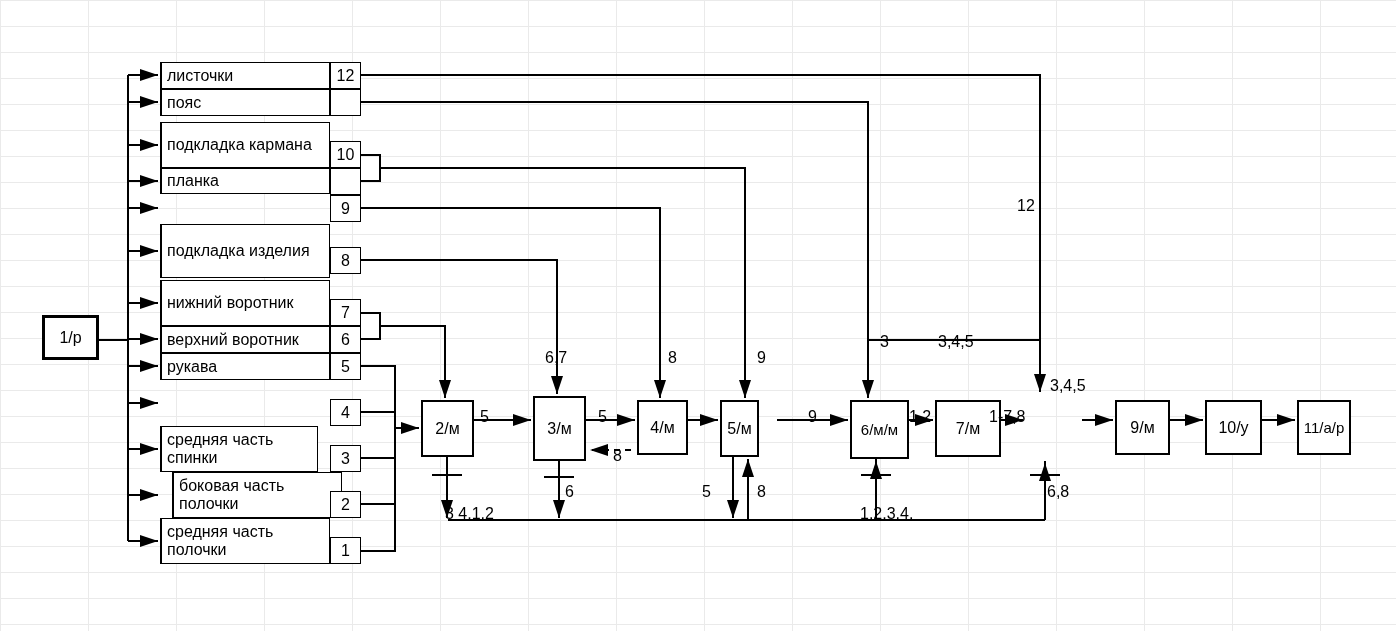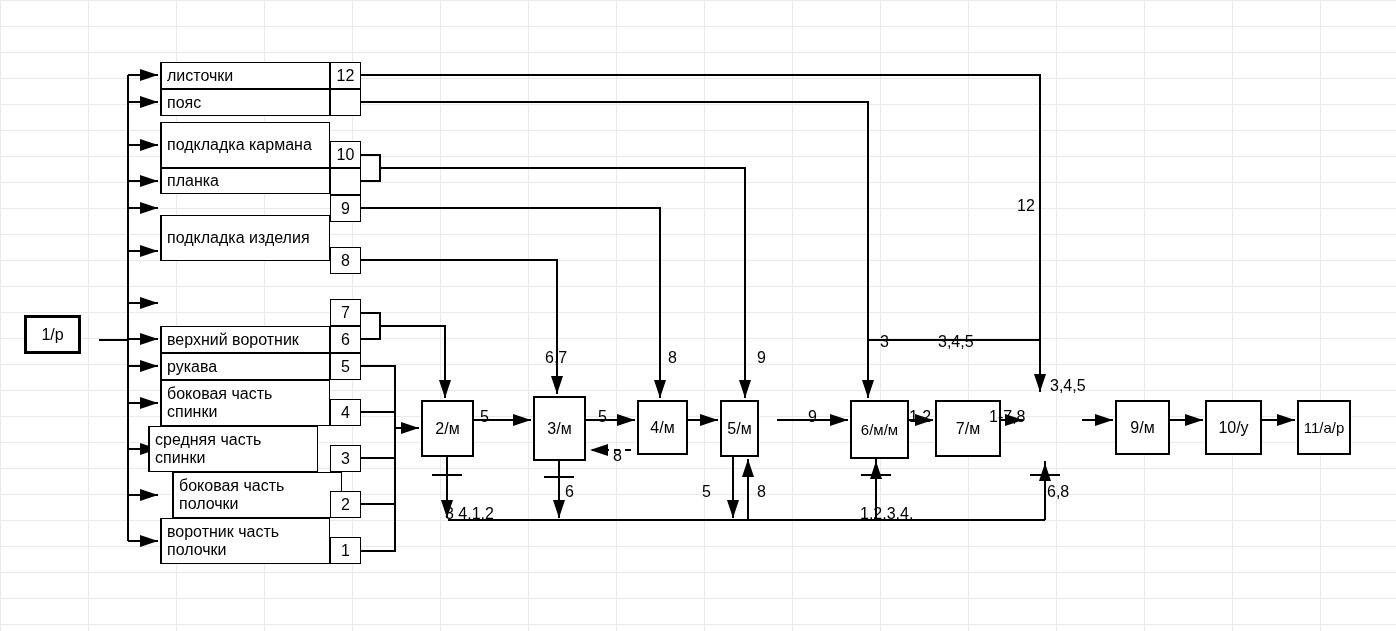--- a/index.html
+++ b/index.html
@@ -16,21 +16,21 @@
   .numcell{position:absolute;border:1px solid #000;box-sizing:border-box;z-index:5;font-size:16px;background:#fff;display:flex;align-items:center;justify-content:center}
   .lbl{position:absolute;font-size:16px;z-index:6;background:transparent}
   svg{position:absolute;top:0;left:0;z-index:3}
 </style>
 </head>
 <body>
 
 <div class="canvas">
   <div class="grid"></div>
 
-  <div class="box big" style="left:24px;top:315px;width:57px;height:39px">
+  <div class="box big" style="left:42px;top:315px;width:57px;height:45px">
       <span>1/p</span>
     </div>
 
   <div class="row" style="left:160px;top:62px;width:170px;height:27px">
       <span>листочки</span>
     </div>
   <div class="numcell" style="left:330px;top:62px;width:31px;height:27px">
       <span>12</span>
     </div>
 
@@ -48,68 +48,68 @@
 
   <div class="row" style="left:160px;top:168px;width:170px;height:26px">
       <span>планка</span>
     </div>
   <div class="numcell" style="left:330px;top:168px;width:31px;height:27px"></div>
 
   <div class="numcell" style="left:330px;top:195px;width:31px;height:27px">
       <span>9</span>
     </div>
 
-  <div class="row" style="left:160px;top:215px;width:170px;height:46px">
+  <div class="row" style="left:160px;top:224px;width:170px;height:54px">
       <span>подкладка изделия</span>
     </div>
   <div class="numcell" style="left:330px;top:247px;width:31px;height:27px">
       <span>8</span>
     </div>
 
+  <div class="row" style="left:160px;top:280px;width:170px;height:46px">
+      <span>нижний воротник</span>
+    </div>
   <div class="numcell" style="left:330px;top:299px;width:31px;height:27px">
       <span>7</span>
     </div>
 
   <div class="row" style="left:160px;top:326px;width:170px;height:27px">
       <span>верхний воротник</span>
     </div>
   <div class="numcell" style="left:330px;top:326px;width:31px;height:27px">
       <span>6</span>
     </div>
 
   <div class="row" style="left:160px;top:353px;width:170px;height:27px">
       <span>рукава</span>
     </div>
   <div class="numcell" style="left:330px;top:353px;width:31px;height:27px">
       <span>5</span>
     </div>
 
-  <div class="row" style="left:160px;top:380px;width:170px;height:46px">
-      <span>боковая часть спинки</span>
-    </div>
   <div class="numcell" style="left:330px;top:399px;width:31px;height:27px">
       <span>4</span>
     </div>
 
-  <div class="row" style="left:148px;top:426px;width:170px;height:46px">
+  <div class="row" style="left:160px;top:426px;width:158px;height:46px">
       <span>средняя часть спинки</span>
     </div>
   <div class="numcell" style="left:330px;top:445px;width:31px;height:27px">
       <span>3</span>
     </div>
 
   <div class="row" style="left:172px;top:472px;width:170px;height:46px">
       <span>боковая часть полочки</span>
     </div>
   <div class="numcell" style="left:330px;top:491px;width:31px;height:27px">
       <span>2</span>
     </div>
 
   <div class="row" style="left:160px;top:518px;width:170px;height:46px">
-      <span>воротник часть полочки</span>
+      <span>средняя часть полочки</span>
     </div>
   <div class="numcell" style="left:330px;top:537px;width:31px;height:27px">
       <span>1</span>
     </div>
 
   <div class="box" style="left:421px;top:400px;width:53px;height:57px">
       <span>2/м</span>
     </div>
   <div class="box" style="left:533px;top:396px;width:53px;height:65px">
       <span>3/м</span>

